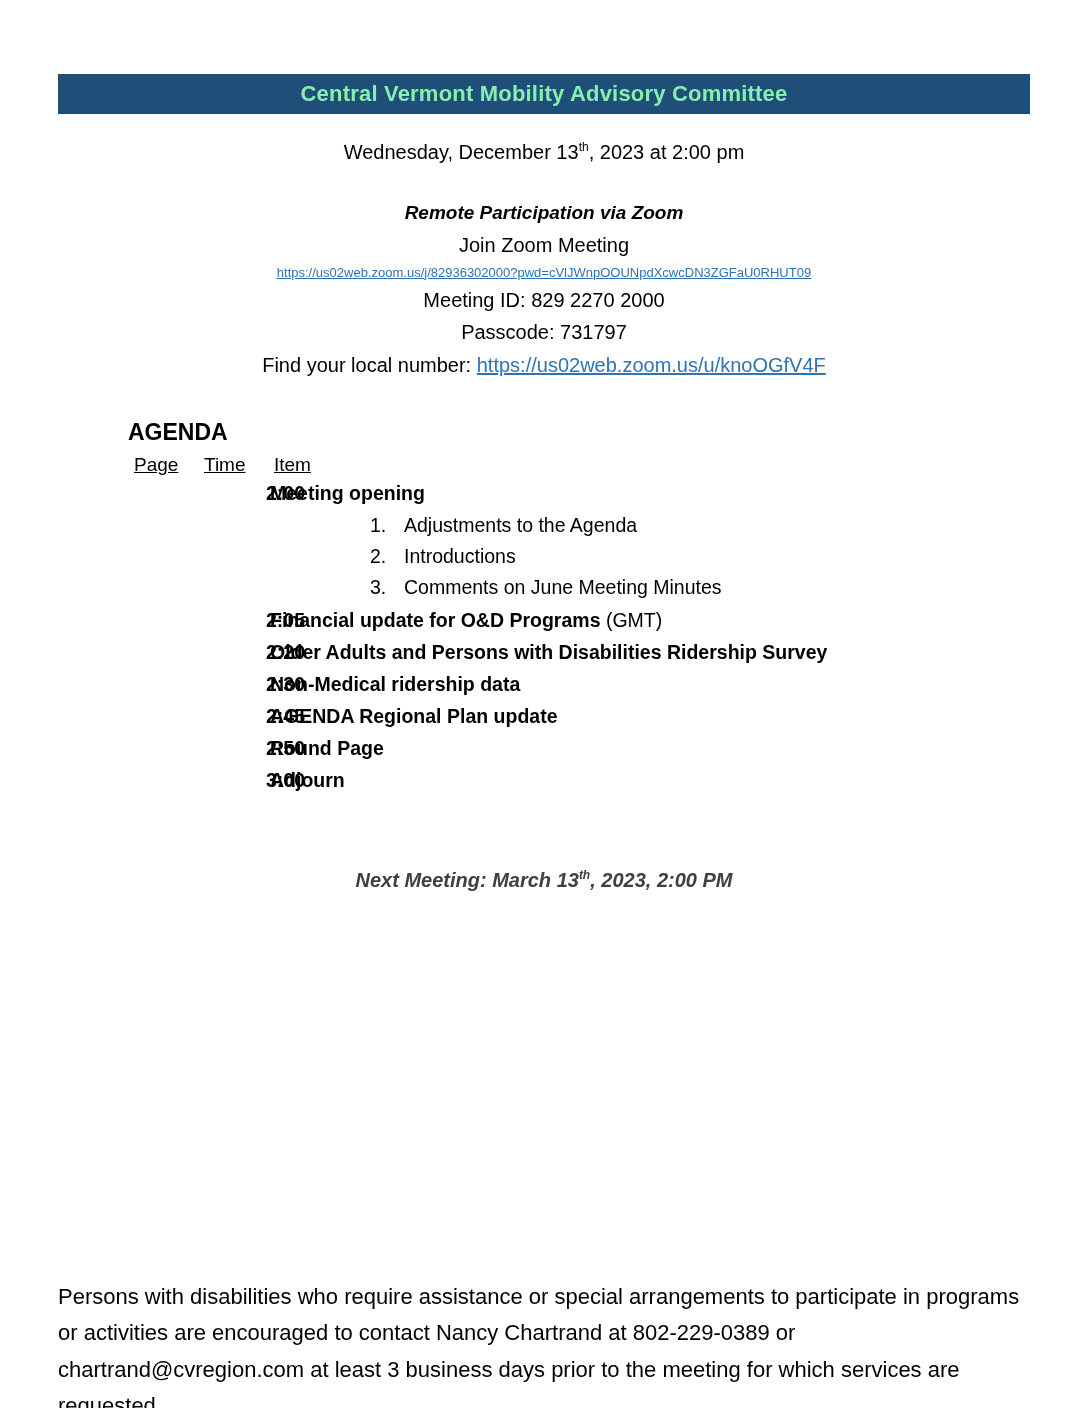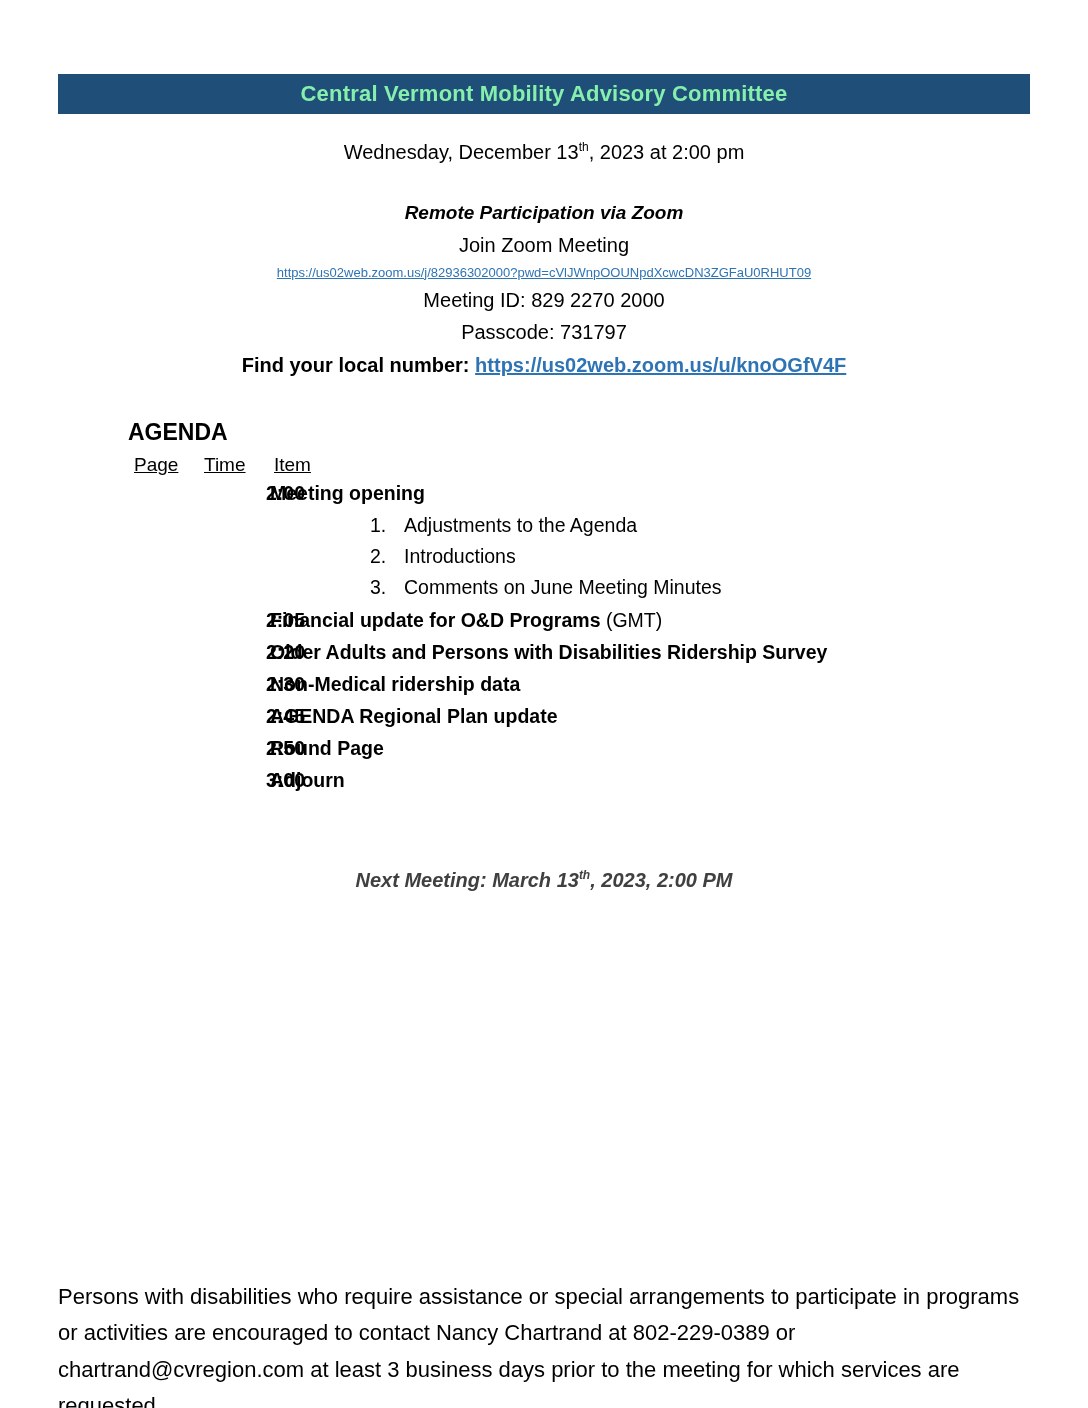--- a/index.html
+++ b/index.html
@@ -71,21 +71,20 @@
     word-break: break-all;
   }
   .meeting-id-line,
   .passcode-line {
     margin-top: 9px;
     font-size: 20px;
   }
   .local-line {
     margin-top: 10px;
     font-size: 20px;
-    font-weight: bold;
   }
 
   
   .agenda-title {
     margin-top: 42px;
     margin-left: 70px;
     font-size: 23px;
     font-weight: bold;
   }
   .agenda-head {

